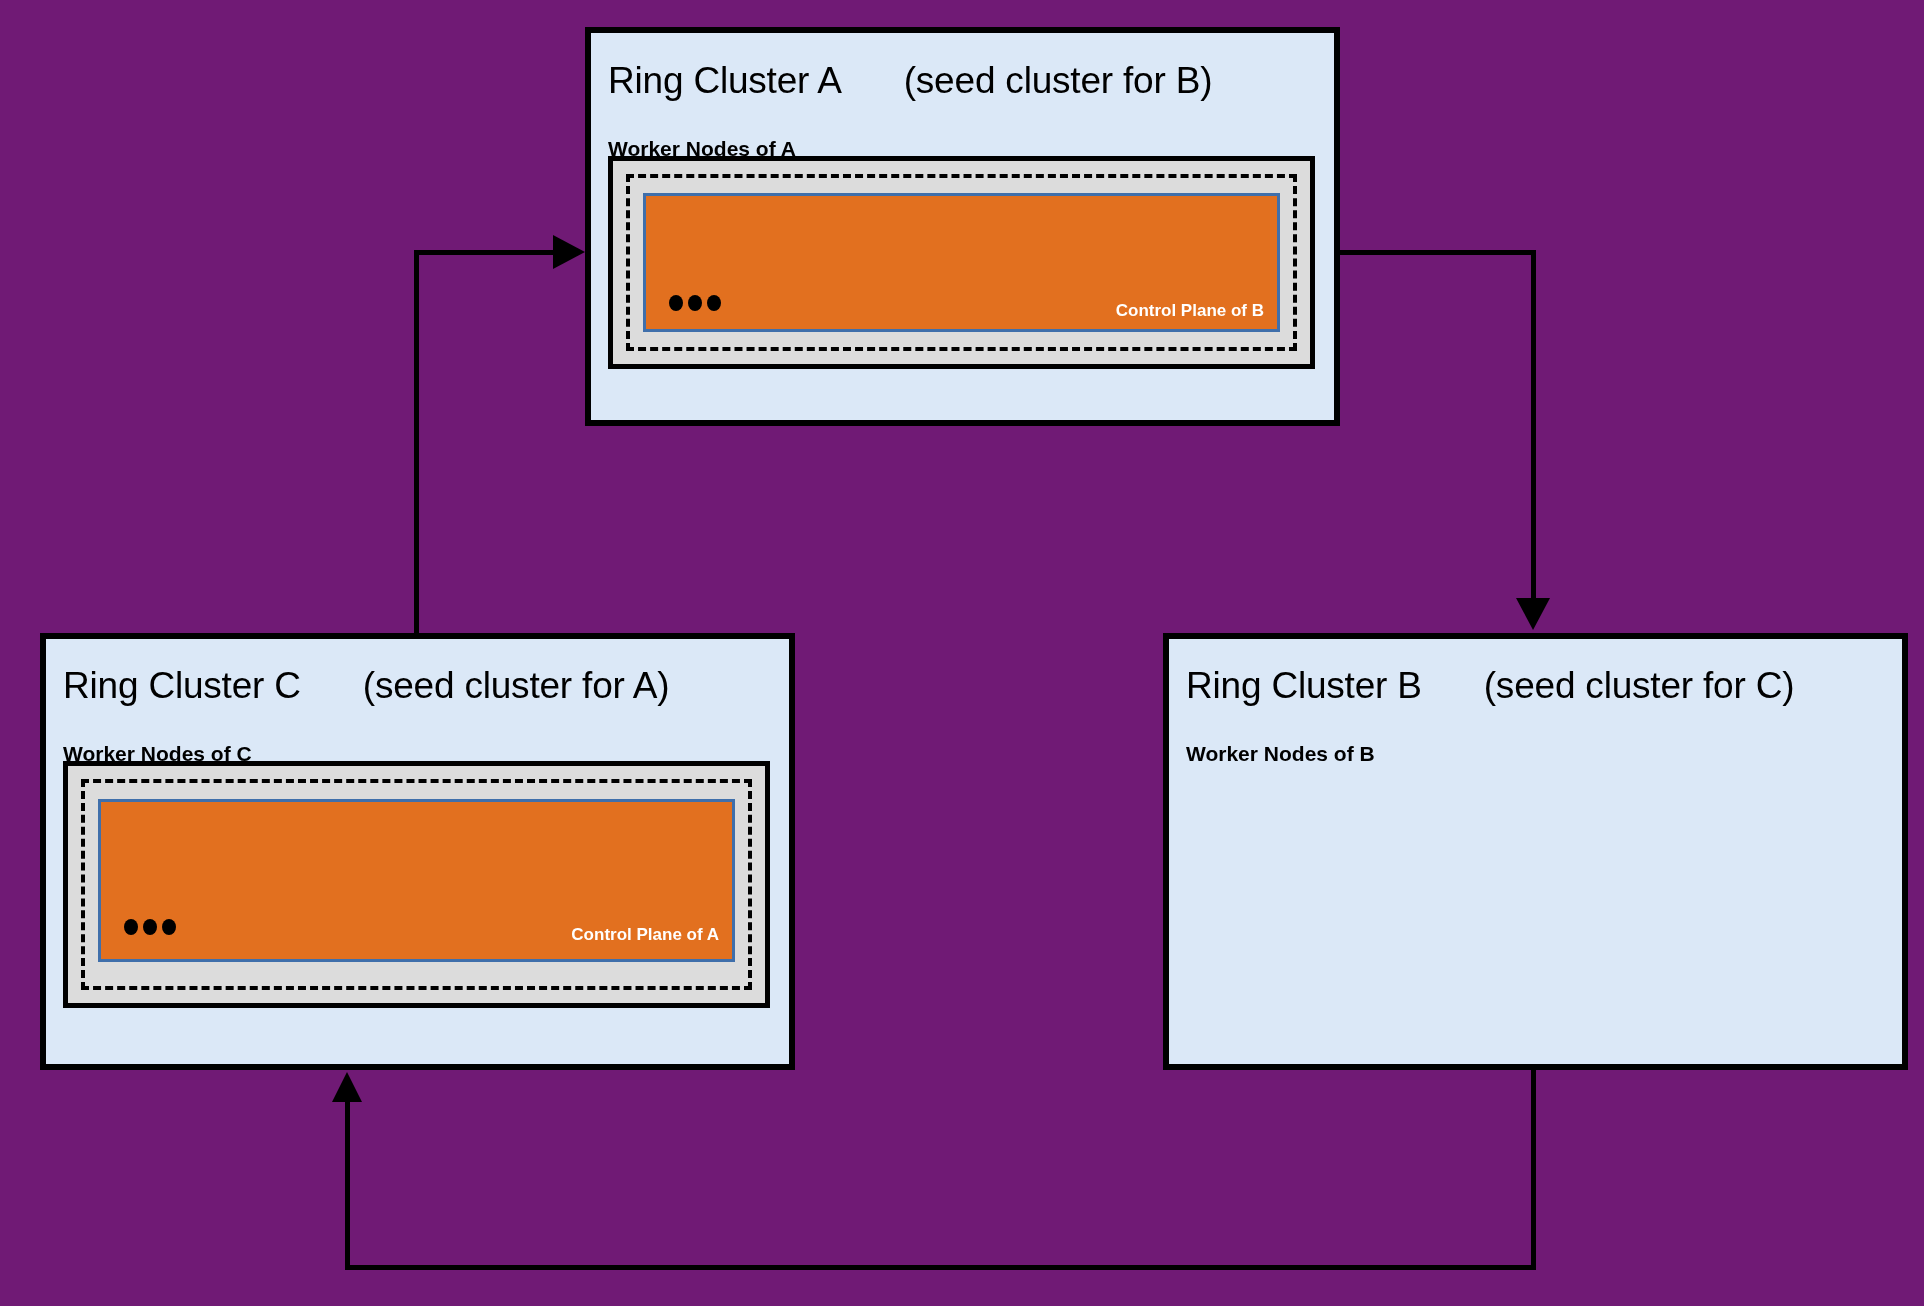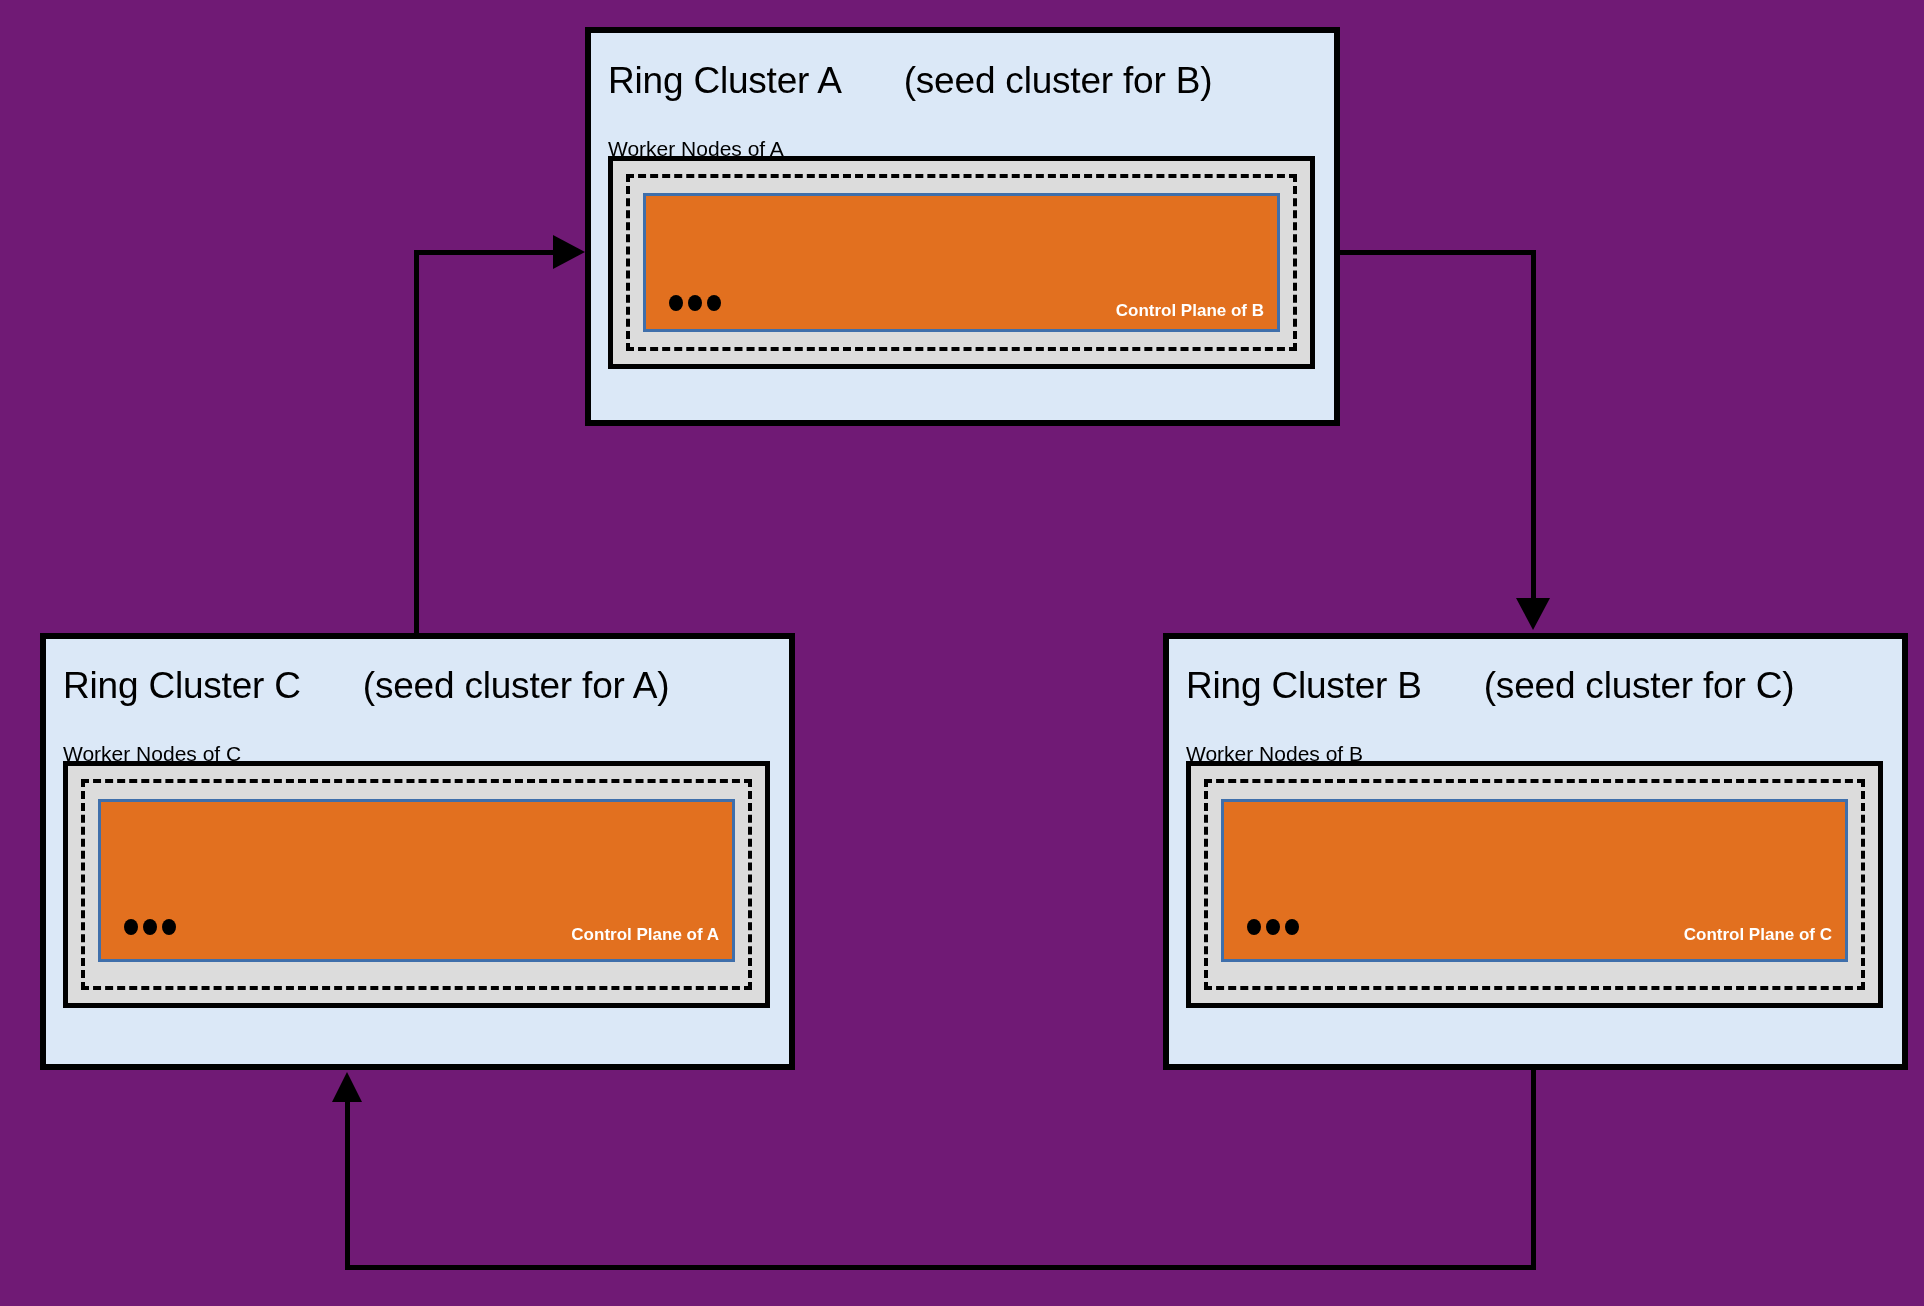--- a/index.html
+++ b/index.html
@@ -36,21 +36,21 @@
   }
   .cluster-title .seed {
     display: inline-block;
     margin-left: 62px;
   }
   .worker-label {
     position: absolute;
     white-space: nowrap;
     color: #000000;
     font-size: 21px;
-    font-weight: normal;
+    font-weight: bold;
   }
 
   
   .workers {
     position: absolute;
     box-sizing: border-box;
     background: #dcdcdc;
     border: 5px solid #000000;
   }
   
@@ -163,31 +163,20 @@
       </div>
     </div>
   </div>
 
   <div class="cluster" style="left:1163px; top:633px; width:745px; height:437px;padding-left:18px;">
     <div class="cluster-title" style="left:17px; top:26px;">
       <span>Ring Cluster B</span><span class="seed">(seed cluster for C)</span>
     </div>
     <div class="worker-label" style="left:17px; top:103px;">Worker Nodes of B</div>
 
-    <div class="workers" style="left:17px; top:122px; width:697px; height:247px;">
-      <div class="dashed" style="left:13px; top:13px; right:13px; bottom:13px;"></div>
-      <div class="ctrlplane" style="left:30px; top:33px; right:30px; bottom:41px;">
-        <div class="dots" style="left:23px; bottom:24px;">
-            <i></i>
-            <i></i>
-            <i></i>
-          </div>
-        <div class="cp-label" style="bottom:14px;">Control Plane of C</div>
-      </div>
-    </div>
   </div>
 
   <div class="seg-v" style="left:414px; top:250px; height:385px;"></div>
   <div class="seg-h" style="left:414px; top:250px; width:145px;"></div>
   <div class="arrowhead ah-right" style="left:553px; top:235px;"></div>
 
   <div class="seg-h" style="left:1340px; top:250px; width:196px;"></div>
   <div class="seg-v" style="left:1531px; top:250px; height:350px;"></div>
   <div class="arrowhead ah-down" style="left:1516px; top:598px;"></div>
 

